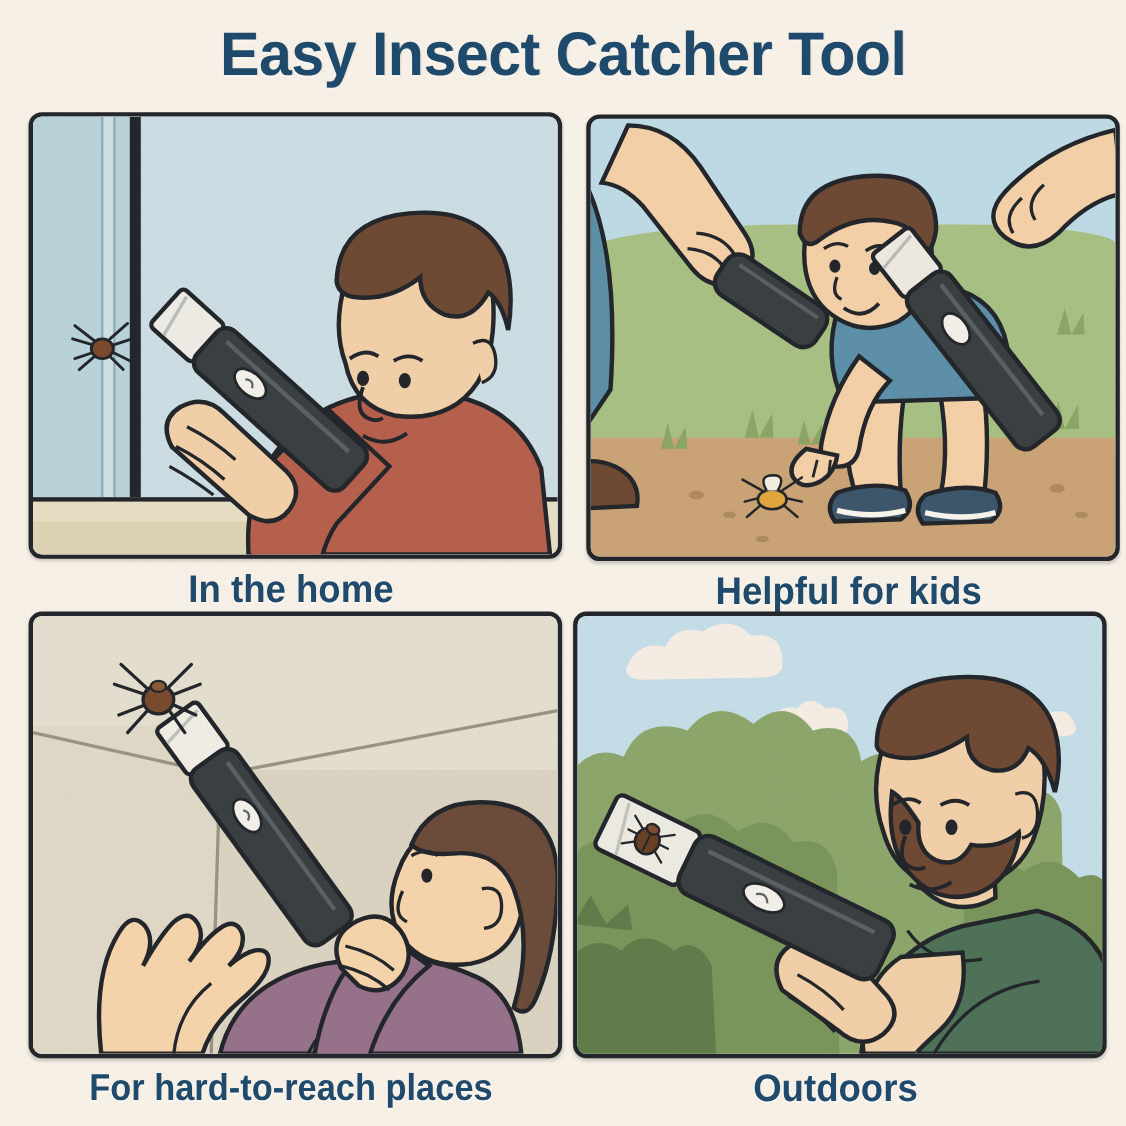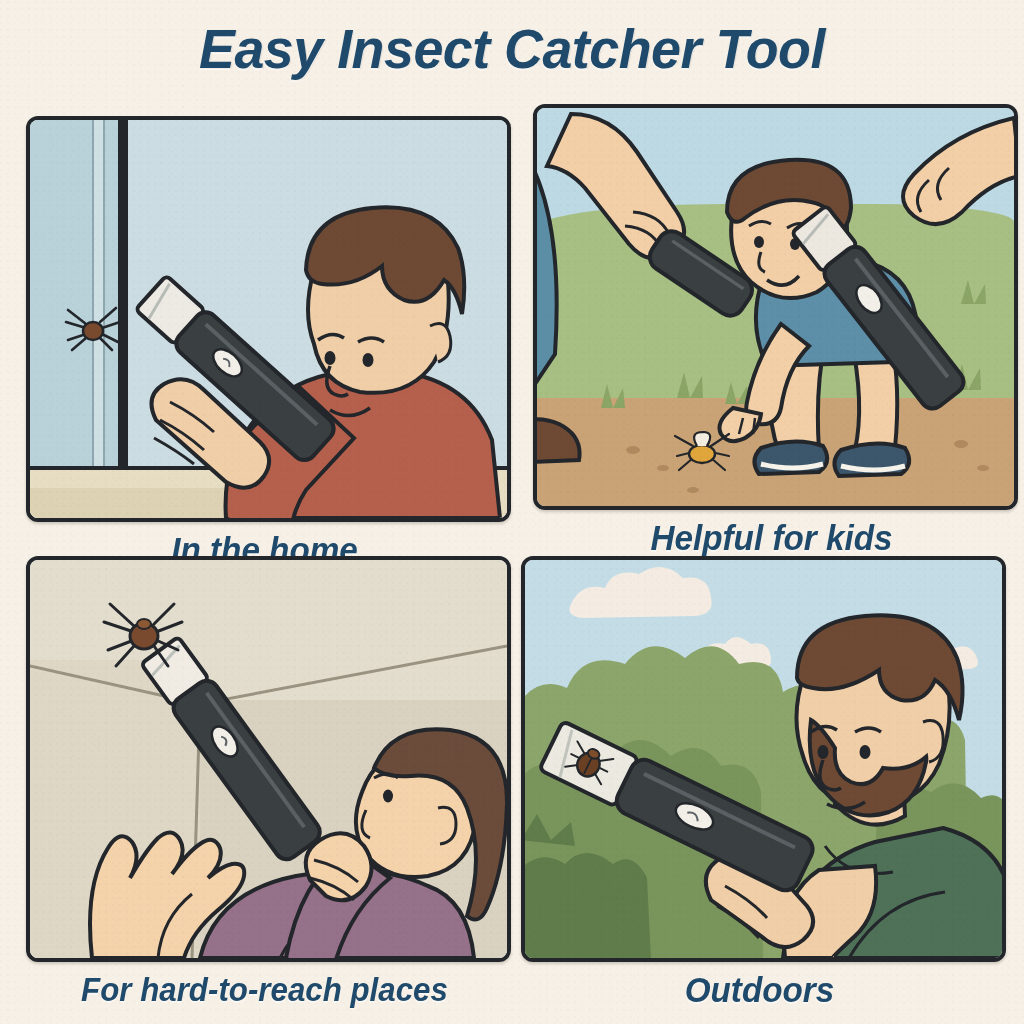--- a/index.html
+++ b/index.html
@@ -12,38 +12,38 @@
   
   .grain{
     position:absolute;inset:0;pointer-events:none;z-index:50;
     background-image:
       radial-gradient(circle at 13% 27%, rgba(0,0,0,.018) 0 1px, transparent 1px),
       radial-gradient(circle at 61% 73%, rgba(0,0,0,.015) 0 1px, transparent 1px),
       radial-gradient(circle at 84% 18%, rgba(0,0,0,.013) 0 1px, transparent 1px);
     background-size:7px 7px, 11px 11px, 9px 9px;
     opacity:.85;
   }
-  #infographic{position:absolute;inset:0;font-style:italic;}
+  #infographic{position:absolute;inset:0;}
 
   .title{
     position:absolute;left:0;right:0;top:16px;
     text-align:center;
     font-size:56px;
     font-weight:700;
     letter-spacing:-0.5px;
     color:#1f4a6b;
     text-shadow:0 2px 0 rgba(255,255,255,.55), 1px 1px 1px rgba(0,0,0,.10);
     font-family:"Liberation Sans","DejaVu Sans",sans-serif;
     transform:scaleX(.96);
   }
 
   .grid{position:absolute;left:0;top:96px;width:1024px;height:928px;}
 
   .cell{position:absolute;}
-  .cell.c1{left:26px;top:20px;}
+  .cell.c1{left:26px;top:6px;}
   .cell.c2{left:521px;top:8px;padding-left:12px;}
   .cell.c3{left:26px;top:460px;}
   .cell.c4{left:521px;top:460px;}
 
   .panel{
     position:relative;
     width:477px;height:398px;
     border:4px solid #23262a;
     border-radius:12px;
     overflow:hidden;

